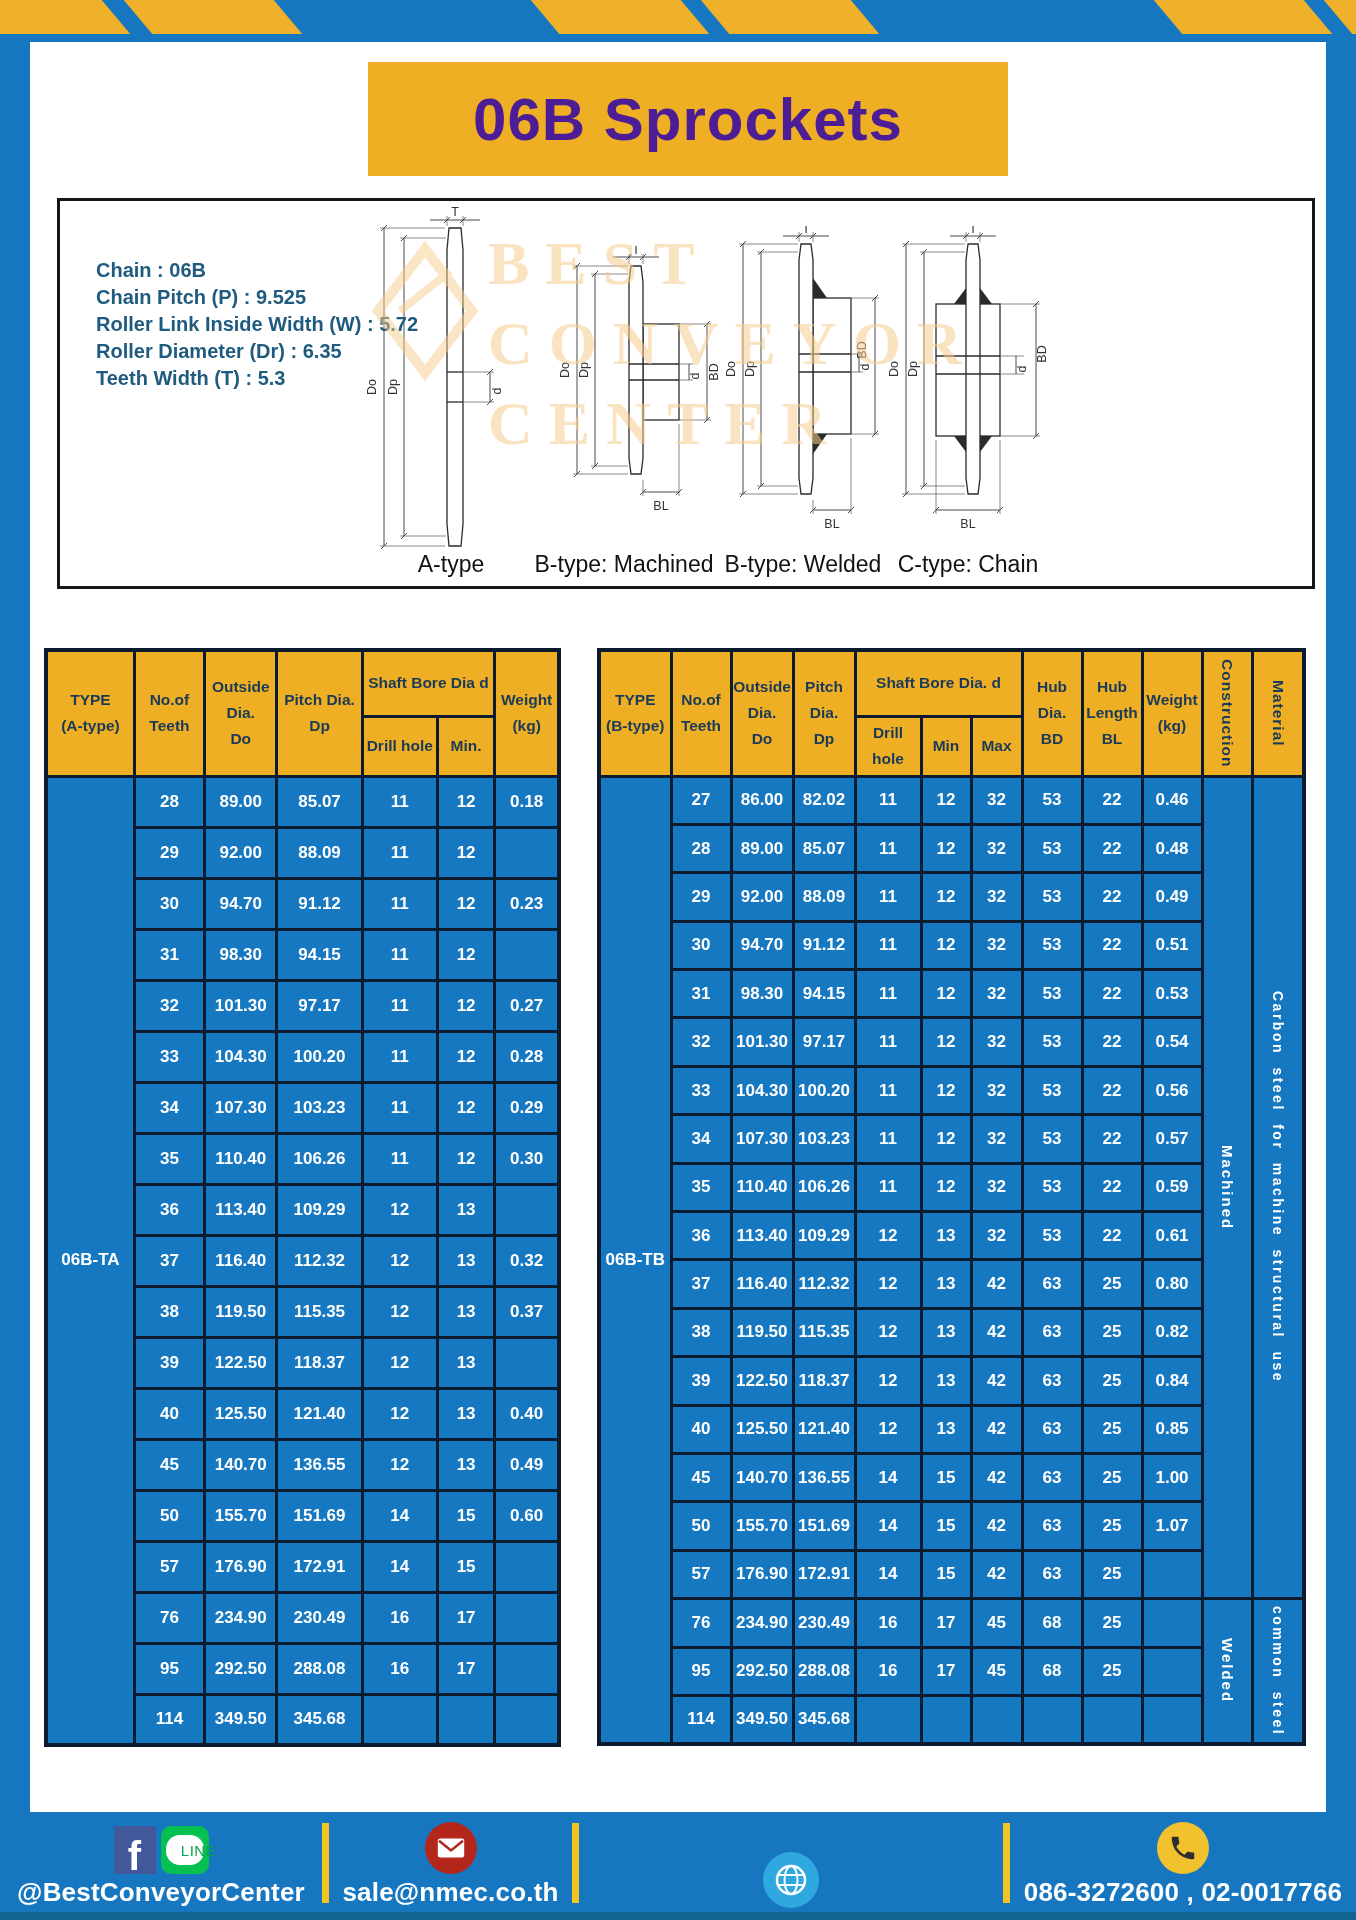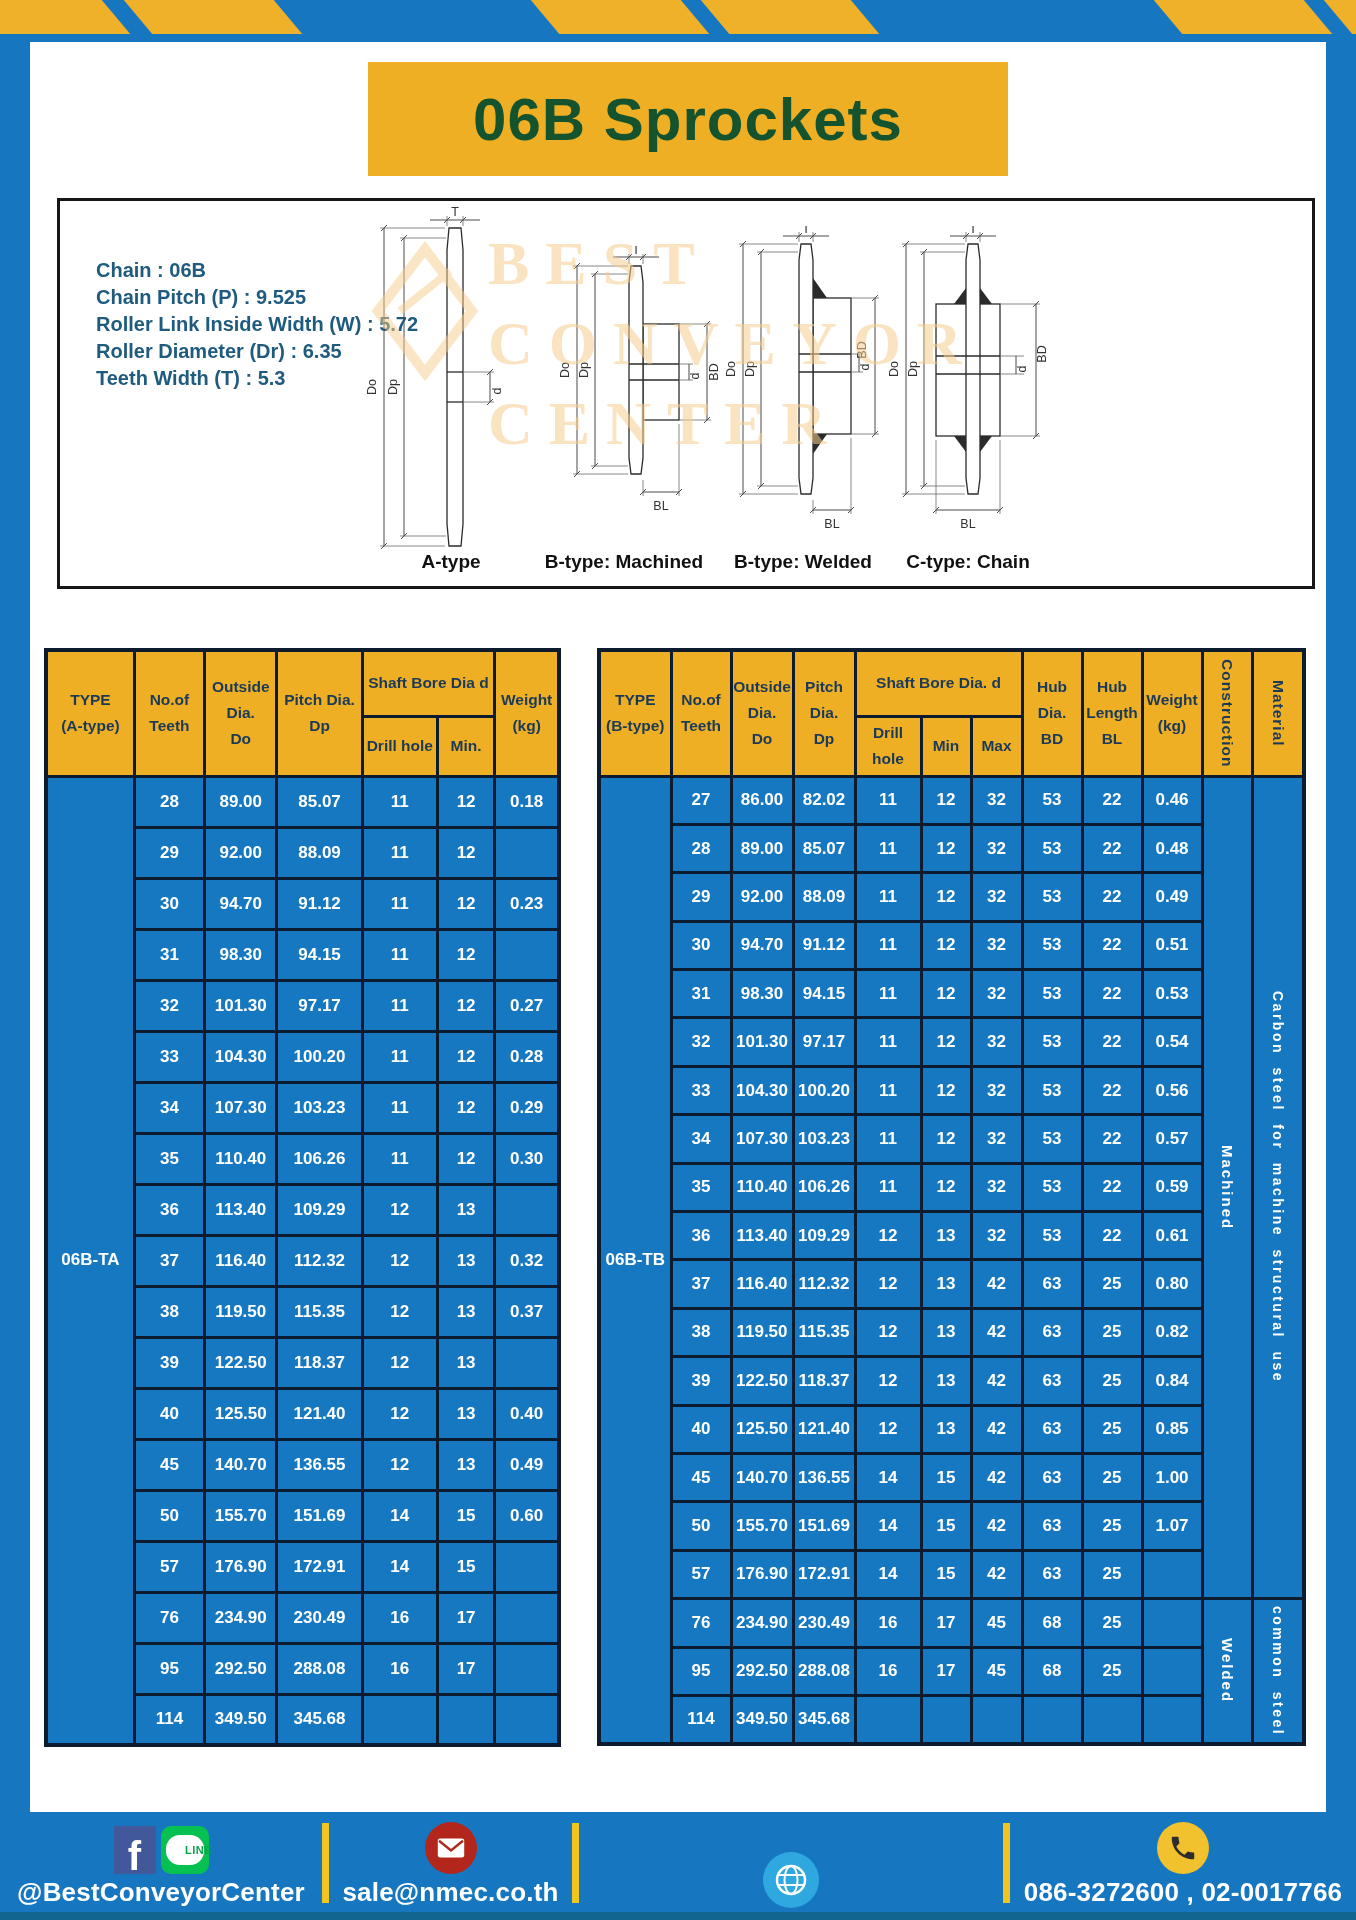--- a/index.html
+++ b/index.html
@@ -6,30 +6,30 @@
   .page{position:relative;width:1356px;height:1920px;background:#ffffff;overflow:hidden;
         font-family:"Liberation Sans",sans-serif;}
   
   .side{position:absolute;top:0;bottom:0;width:30px;background:#1677c0;z-index:5;}
   .side.l{left:0}.side.r{right:0}
   .top-bar{position:absolute;left:0;top:0;width:100%;height:42px;background:#1677c0;overflow:hidden;z-index:6;}
   .stripe{position:absolute;top:0;height:34px;width:150px;background:#f0b12a;transform:skewX(40deg);}
   
   .title-box{position:absolute;left:368px;top:62px;width:640px;height:114px;background:#efaf24;
              display:flex;align-items:center;justify-content:center;z-index:2;}
-  .title-box span{font-size:60px;font-weight:800;color:#14532d;letter-spacing:1px;}
+  .title-box span{font-size:60px;font-weight:800;color:#4c1d95;letter-spacing:1px;}
   
   .panel{position:absolute;left:57px;top:198px;width:1258px;height:391px;background:#fff;
          border:3px solid #161616;box-sizing:border-box;z-index:2;}
   .specs{position:absolute;left:36px;top:56px;color:#1f5b7e;font-size:20px;font-weight:700;line-height:27px;white-space:nowrap;}
   .wm{position:absolute;left:428px;top:22px;color:#f6cd8d;opacity:.55;font-weight:800;
       font-size:62px;letter-spacing:16px;line-height:80px;pointer-events:none;z-index:3;font-family:Liberation Serif, serif;}
   .wm-logo{position:absolute;left:310px;top:40px;opacity:.5;z-index:3;pointer-events:none;}
   .diagram{position:absolute;z-index:2;}
-  .dlabel{position:absolute;top:350px;transform:translateX(-50%);font-size:19px;color:#111;z-index:2;white-space:nowrap;font-weight:bold;}
+  .dlabel{position:absolute;top:350px;transform:translateX(-50%);font-size:23px;color:#111;z-index:2;white-space:nowrap;}
   .draw{stroke:#2b2b2b;stroke-width:1.3;fill:#ffffff;}
   .dim{stroke:#4a4a4a;stroke-width:1;}
   .ext{stroke:#6a6a6a;stroke-width:.8;}
   .dtxt{font-size:12.5px;fill:#333;font-family:"Liberation Sans",sans-serif;}
   .weld{fill:#2b2b2b;stroke:none;}
   
   table.tbl{position:absolute;border-collapse:collapse;table-layout:fixed;background:#1778c2;
             border:4px solid #0d1b2e;z-index:2;}
   .tbl th,.tbl td{border:3px solid #0d1b2e;text-align:center;vertical-align:middle;padding:0;overflow:hidden;}
   .tbl th{background:#efaf24;color:#1b3a57;font-weight:700;font-size:15.5px;line-height:1.7;white-space:pre-line;}
@@ -49,21 +49,21 @@
   .fsec{display:flex;flex-direction:column;align-items:center;justify-content:flex-end;gap:3px;
         padding-bottom:12px;box-sizing:border-box;}
   .fsec.s1{width:322px;}.fsec.s2{width:243px;}.fsec.s3{width:424px;}.fsec.s4{flex:1;}
   .fdivider{width:7px;height:80px;background:#f2c41f;align-self:center;margin-bottom:6px;}
   .ftext{color:#fff;font-weight:700;font-size:26px;letter-spacing:.2px;white-space:nowrap;}
   .ficons{display:flex;gap:5px;align-items:center;}
   .fb{width:42px;height:48px;background:#41599b;display:flex;align-items:flex-end;justify-content:center;}
   .fb span{color:#fff;font-size:40px;font-weight:700;line-height:.9;}
   .line-ic{width:48px;height:48px;background:#06c152;border-radius:10px;display:flex;align-items:center;justify-content:center;}
   .bubble{width:38px;height:30px;background:#fff;border-radius:14px;display:flex;align-items:center;justify-content:center;}
-  .bubble span{color:#06a549;font-size:11px;font-weight:700;letter-spacing:.5px;padding-left:28px;}
+  .bubble span{color:#06a549;font-size:15px;font-weight:400;letter-spacing:.5px;padding-left:28px;}
   .circ{border-radius:50%;display:flex;align-items:center;justify-content:center;}
   .mail{width:52px;height:52px;background:#b3261c;}
   .globe{width:56px;height:56px;background:#2fa8e0;}
   .phone{width:52px;height:52px;background:#f2c12e;}
 </style>
 </head>
 <body>
 
 <div class="page">
 

